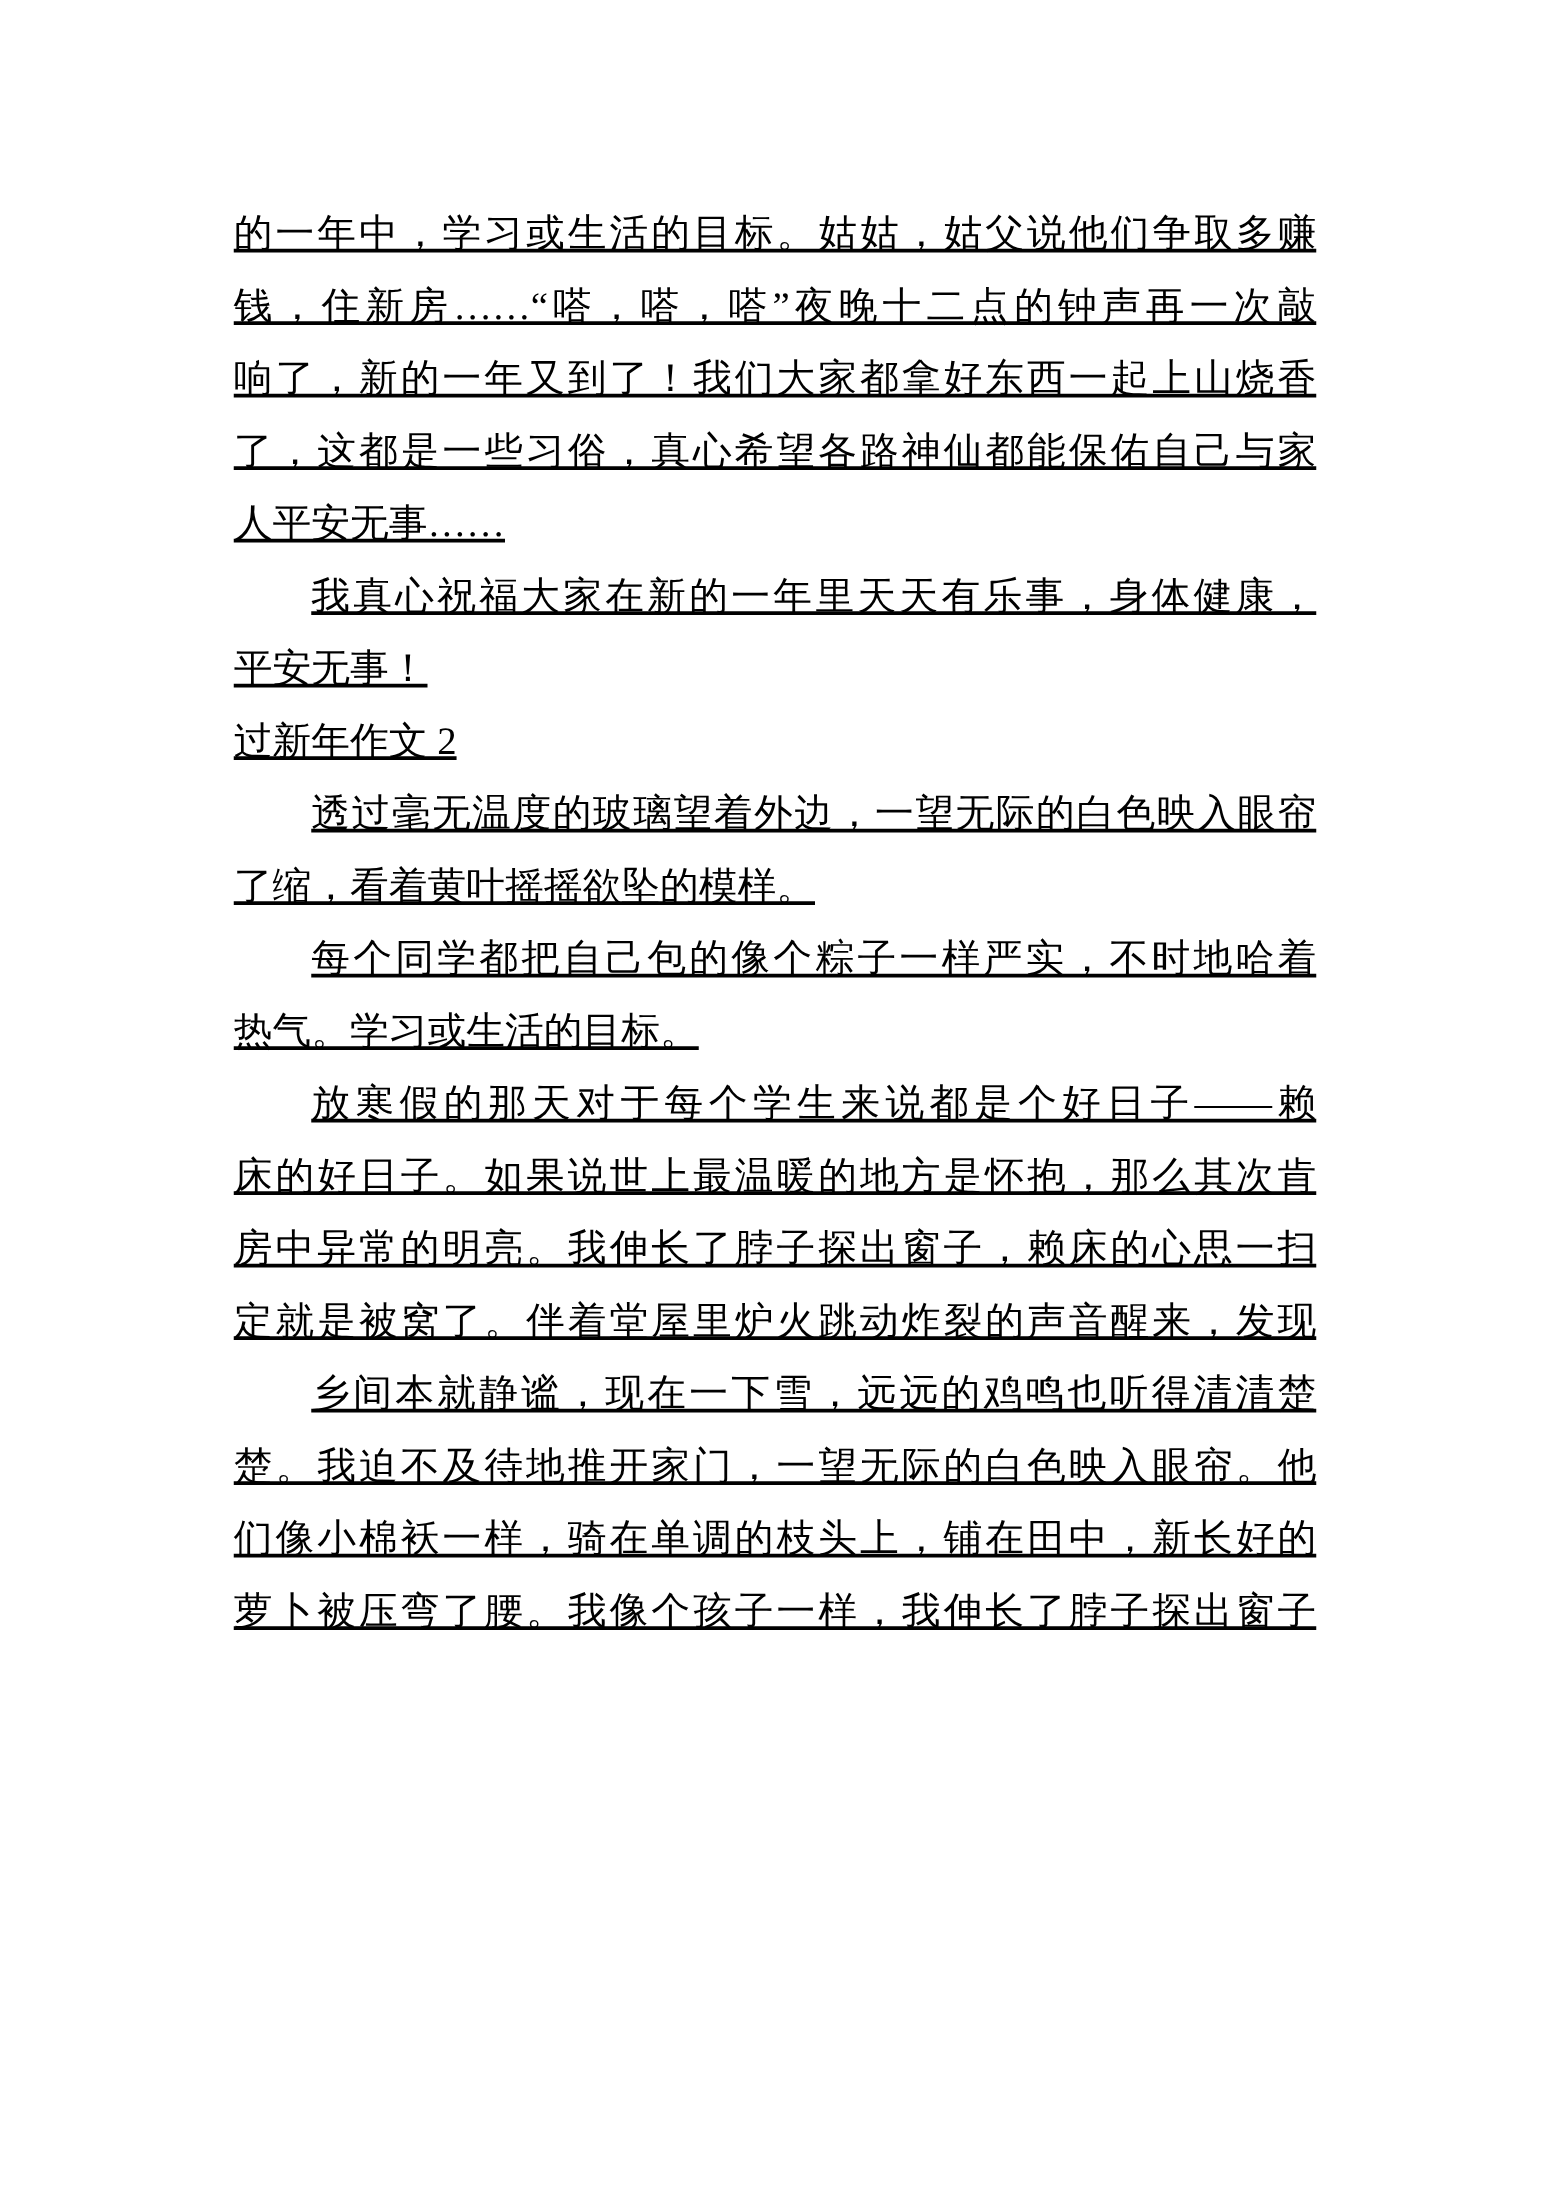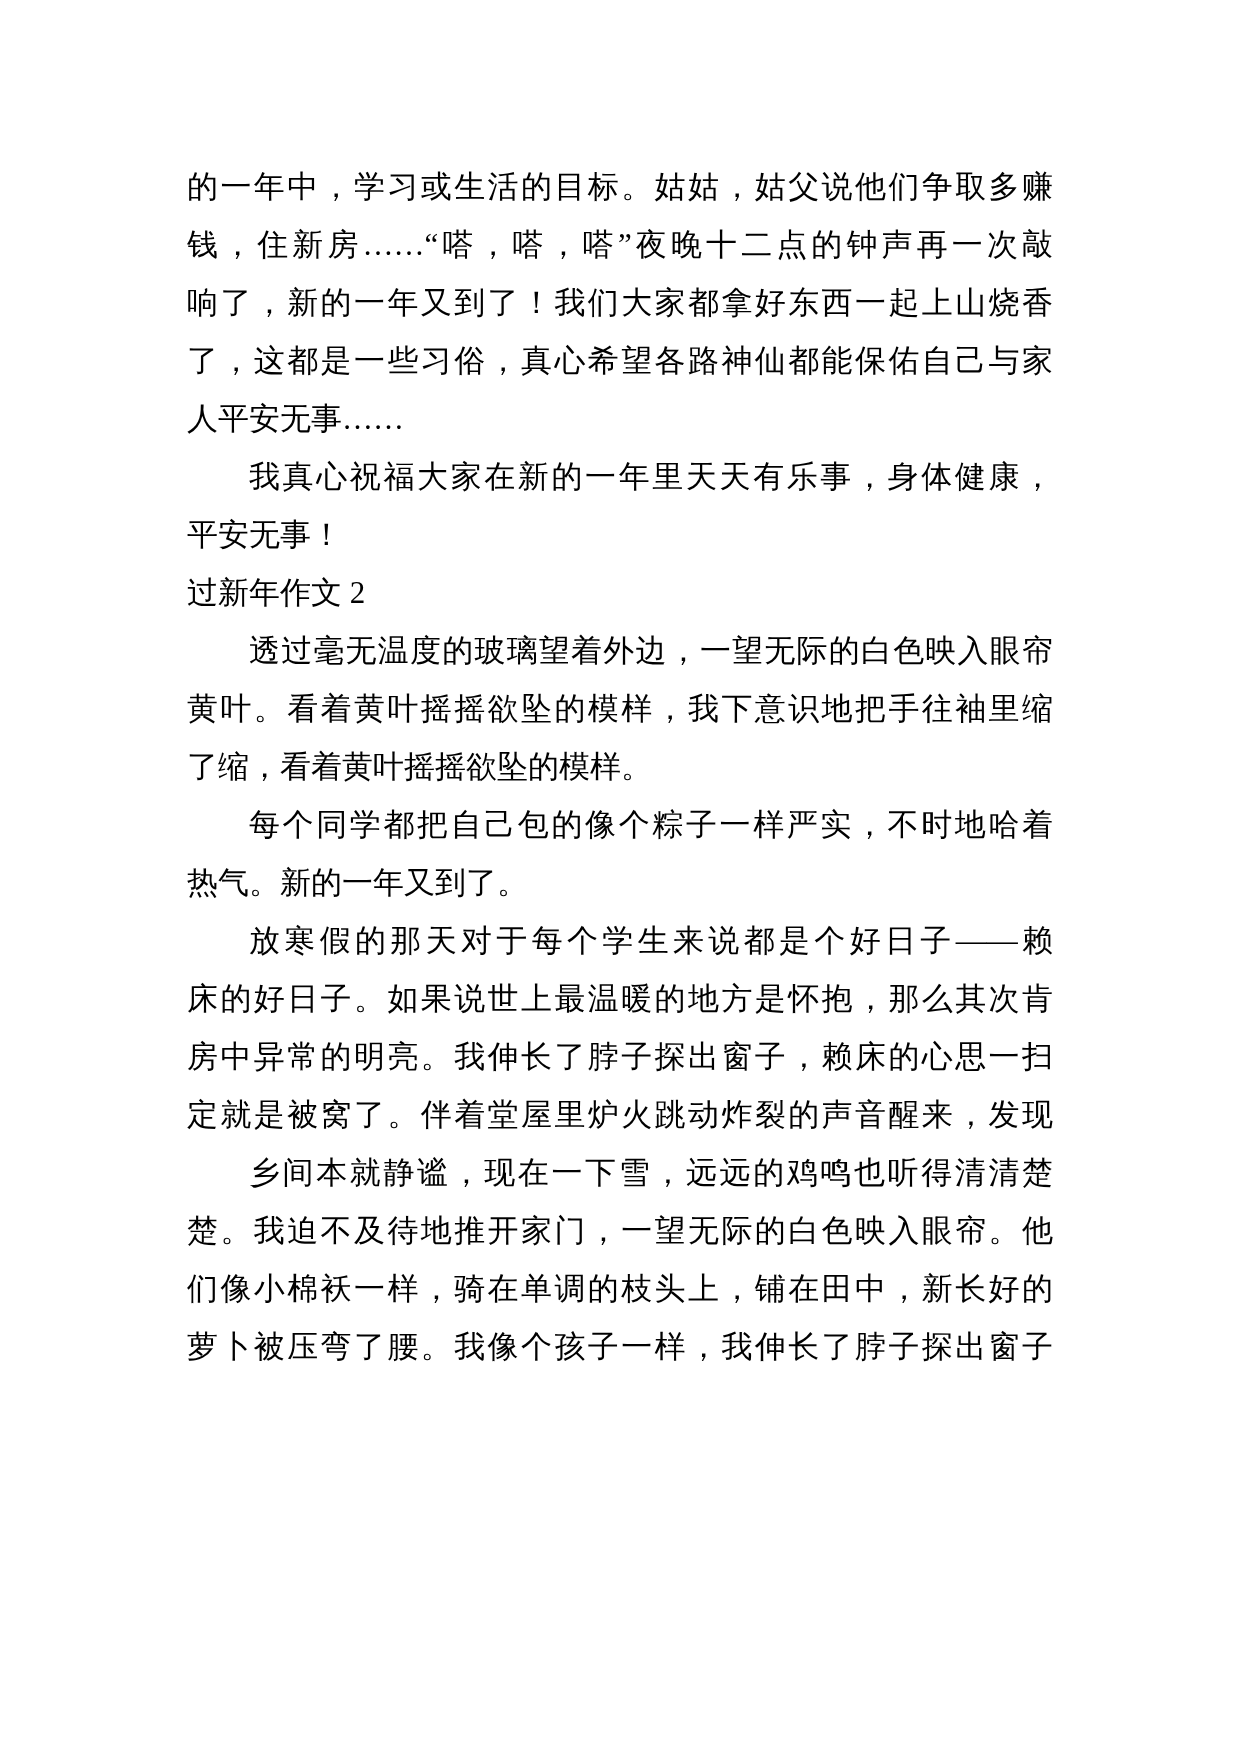--- a/index.html
+++ b/index.html
@@ -20,20 +20,21 @@
     top: 158px;
     width: 866px;
     font-family: "Liberation Serif", "DejaVu Serif", serif;
     font-size: 31px;
     line-height: 58px;
     color: #000000;
   }
   .line {
     height: 58px;
     text-align: left;
+    text-decoration: underline;
   }
   .line.justify {
     text-align: justify;
     text-align-last: justify;
     text-justify: inter-character;
   }
   .line.indent {
     padding-left: 62px;
   }
 </style>
@@ -44,24 +45,23 @@
   <div class="text-block">
       <div class="line justify">的一年中，学习或生活的目标。姑姑，姑父说他们争取多赚</div>
       <div class="line justify">钱，住新房……“嗒，嗒，嗒”夜晚十二点的钟声再一次敲</div>
       <div class="line justify">响了，新的一年又到了！我们大家都拿好东西一起上山烧香</div>
       <div class="line justify">了，这都是一些习俗，真心希望各路神仙都能保佑自己与家</div>
       <div class="line">人平安无事……</div>
       <div class="line indent justify">我真心祝福大家在新的一年里天天有乐事，身体健康，</div>
       <div class="line">平安无事！</div>
       <div class="line">过新年作文 2</div>
       <div class="line indent justify">透过毫无温度的玻璃望着外边，一望无际的白色映入眼帘</div>
-      <div class="line justify">黄叶。看着黄叶摇摇欲坠的模样，我下意识地把手往袖里缩</div>
       <div class="line">了缩，看着黄叶摇摇欲坠的模样。</div>
       <div class="line indent justify">每个同学都把自己包的像个粽子一样严实，不时地哈着</div>
-      <div class="line">热气。新的一年又到了。</div>
+      <div class="line">热气。学习或生活的目标。</div>
       <div class="line indent justify">放寒假的那天对于每个学生来说都是个好日子——赖</div>
       <div class="line justify">床的好日子。如果说世上最温暖的地方是怀抱，那么其次肯</div>
       <div class="line justify">房中异常的明亮。我伸长了脖子探出窗子，赖床的心思一扫</div>
       <div class="line justify">定就是被窝了。伴着堂屋里炉火跳动炸裂的声音醒来，发现</div>
       <div class="line indent justify">乡间本就静谧，现在一下雪，远远的鸡鸣也听得清清楚</div>
       <div class="line justify">楚。我迫不及待地推开家门，一望无际的白色映入眼帘。他</div>
       <div class="line justify">们像小棉袄一样，骑在单调的枝头上，铺在田中，新长好的</div>
       <div class="line justify">萝卜被压弯了腰。我像个孩子一样，我伸长了脖子探出窗子</div>
     </div>
 </div>

